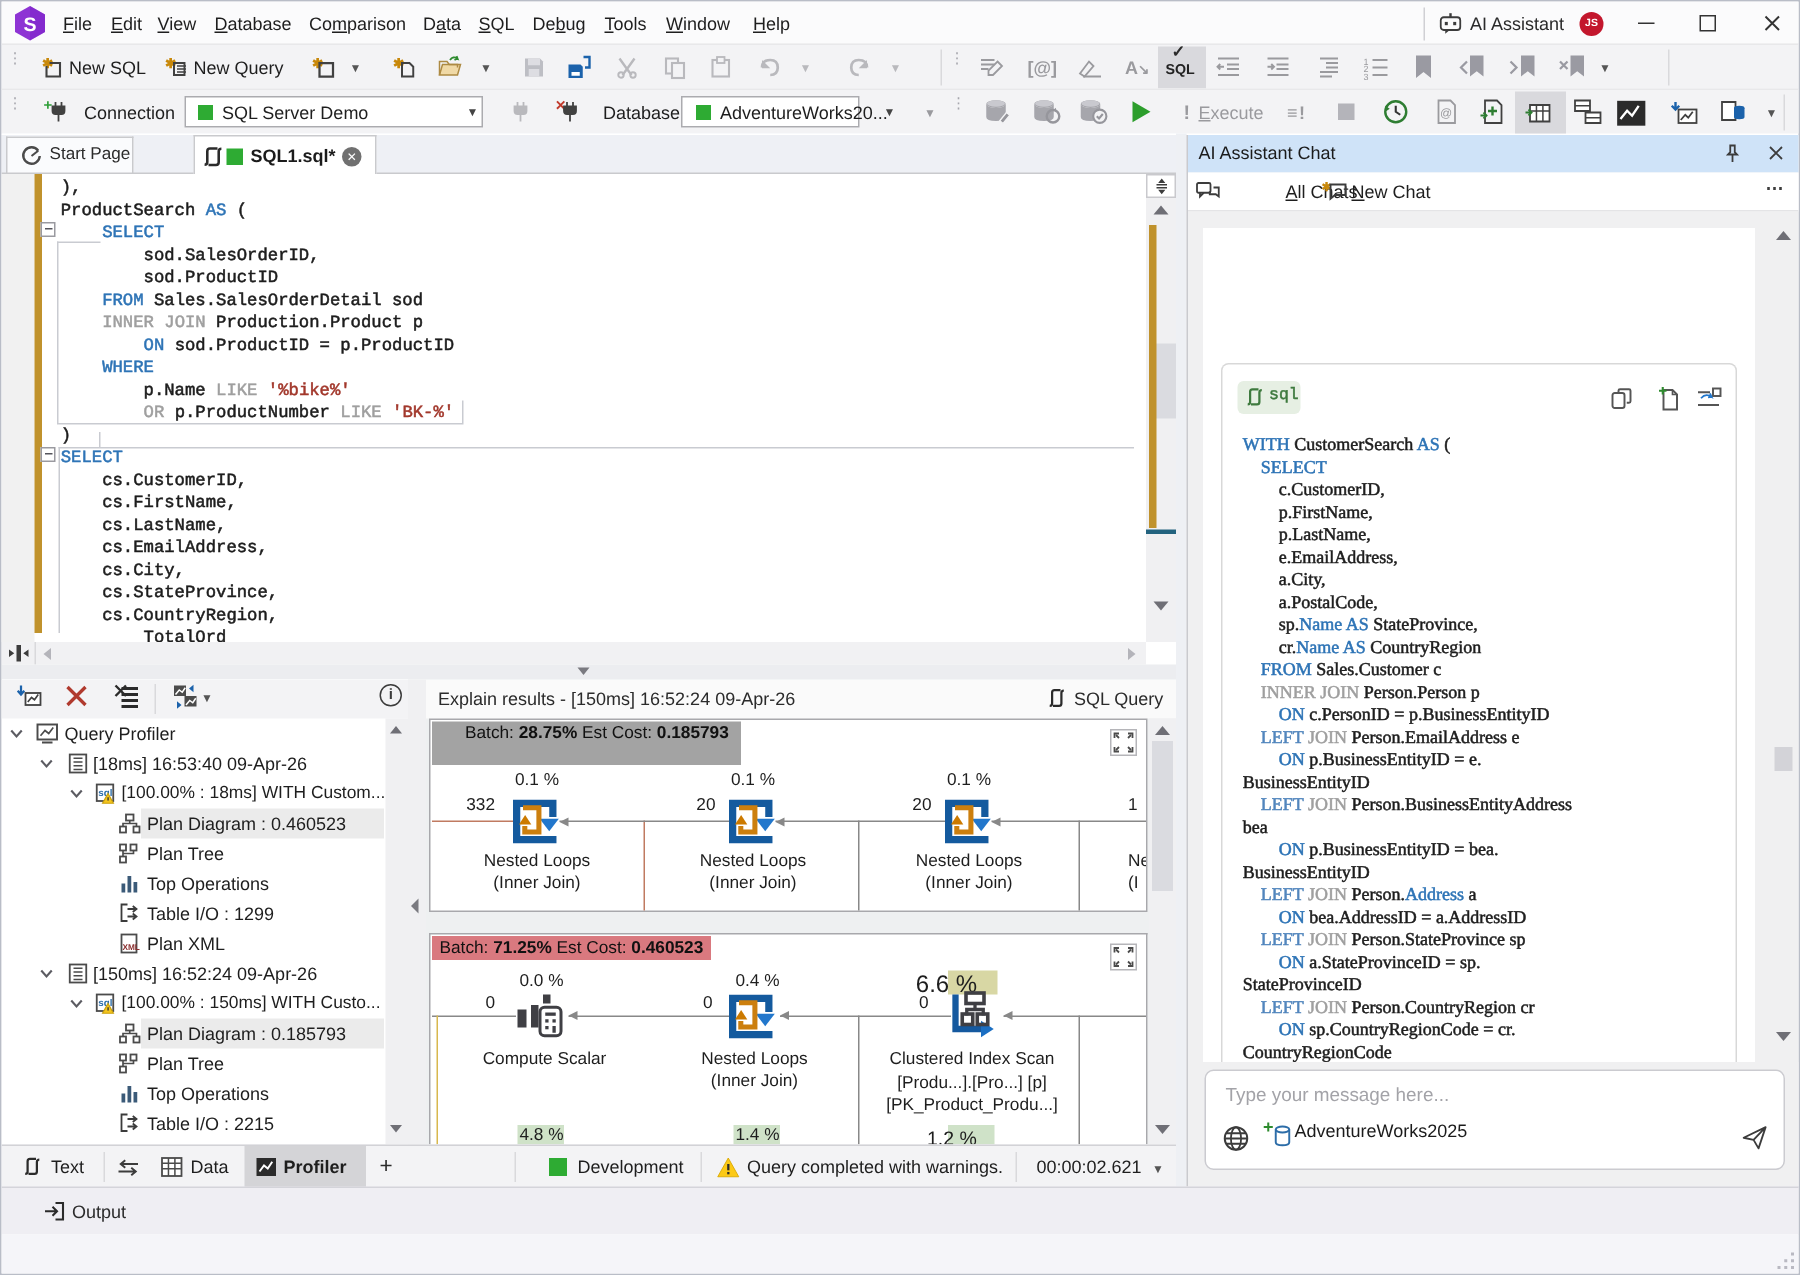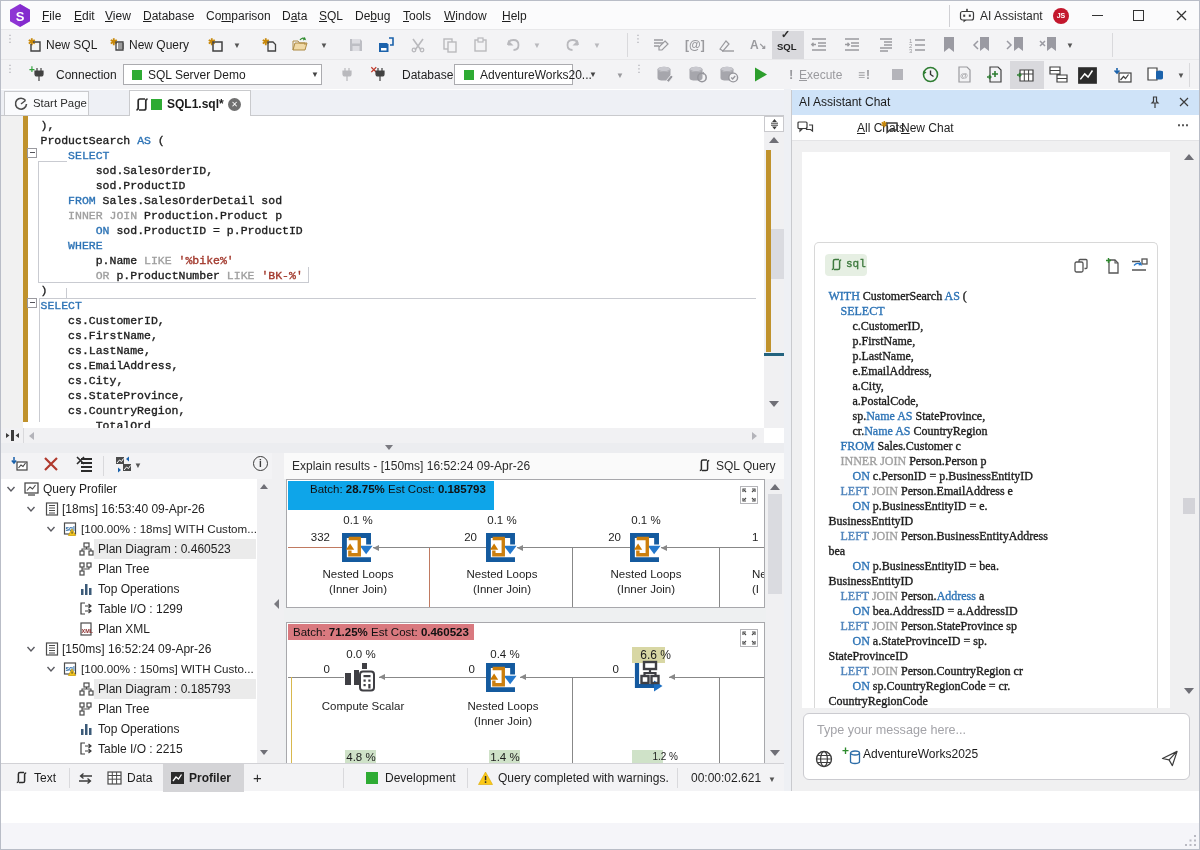--- a/index.html
+++ b/index.html
@@ -484,21 +484,21 @@
 
 <div class="ab" id="explain" style="left:283px;top:452px;width:500px;height:310px;background:#eef0f1;overflow:hidden;">
   <div class="ab" style="left:0;top:0;width:500px;height:26px;background:#fafafa;"></div>
   <div class="ab" style="left:8px;top:6px;color:#2b2b2b;">Explain results - [150ms] 16:52:24 09-Apr-26</div>
   <svg class="ab" style="left:414px;top:5px;" width="13" height="15" viewBox="0 0 13 15">
     <path d="M9 2 H5 q-1.6 0 -1.6 1.6 V11 q0 1.6 -1.6 1.6 M4 12.6 h4 q1.6 0 1.6 -1.6 V4 q0 -1.6 1.6 -1.6" fill="none" stroke="#2b2b2b" stroke-width="1.5"></path>
   </svg>
   <div class="ab" style="left:432px;top:6px;color:#2b2b2b;">SQL Query</div>
 
   <div class="ab" style="left:2px;top:26px;width:479px;height:129px;background:#fff;border:1px solid #a8a8ac;box-sizing:border-box;overflow:hidden;">
-    <div class="ab" style="left:1px;top:1px;width:184px;height:29px;background:#0ea5e9;font-size:11.5px;color:#111;padding-left:22px;line-height:16px;">Batch: <b>28.75%</b> Est Cost: <b>0.185793</b></div>
+    <div class="ab" style="left:1px;top:1px;width:184px;height:29px;background:#a3a3a3;font-size:11.5px;color:#111;padding-left:22px;line-height:16px;">Batch: <b>28.75%</b> Est Cost: <b>0.185793</b></div>
     <div class="ab" style="left:453px;top:6px;width:18px;height:18px;border:1px solid #b5b5b9;background:#fff;box-sizing:border-box;">
       <svg width="14" height="14" viewBox="0 0 14 14" style="margin:1px;">
             <path d="M4 4 L2 2 M10 4 L12 2 M4 10 L2 12 M10 10 L12 12" stroke="#4b4b4b" stroke-width="1.2"></path>
             <path d="M1 4 V1 h3 M10 1 h3 v3 M13 10 v3 h-3 M4 13 H1 v-3" stroke="#4b4b4b" stroke-width="1.2" fill="none"></path>
           </svg>
     </div>
 
     <div class="ab" style="left:1px;top:67px;width:54px;height:1.4px;background:#c07a61;"></div>
     <div class="ab" style="left:142px;top:67px;width:1.4px;height:61px;background:#c07a61;"></div>
     <div class="ab" style="left:86px;top:67px;width:113px;height:1.4px;background:#888;"></div>
@@ -549,21 +549,21 @@
     <div class="ab" style="left:453px;top:6px;width:18px;height:18px;border:1px solid #b5b5b9;background:#fff;box-sizing:border-box;">
       <svg width="14" height="14" viewBox="0 0 14 14" style="margin:1px;">
             <path d="M4 4 L2 2 M10 4 L12 2 M4 10 L2 12 M10 10 L12 12" stroke="#4b4b4b" stroke-width="1.2"></path>
             <path d="M1 4 V1 h3 M10 1 h3 v3 M13 10 v3 h-3 M4 13 H1 v-3" stroke="#4b4b4b" stroke-width="1.2" fill="none"></path>
           </svg>
     </div>
 
     <div class="ab" style="left:345px;top:24px;width:33px;height:16px;background:#d8d7a4;"></div>
     <div class="ab" style="left:44px;top:25px;width:60px;text-align:center;font-size:11.5px;">0.0 %</div>
     <div class="ab" style="left:188px;top:25px;width:60px;text-align:center;font-size:11.5px;">0.4 %</div>
-    <div class="ab" style="left:324px;top:25px;width:60px;text-align:right;font-size:12px;">6.6 %</div>
+    <div class="ab" style="left:314px;top:25px;width:60px;text-align:center;font-size:16px;">6.6 %</div>
     <div class="ab" style="left:13px;top:40px;width:30px;text-align:right;font-size:11.5px;">0</div>
     <div class="ab" style="left:158px;top:40px;width:30px;text-align:right;font-size:11.5px;">0</div>
     <div class="ab" style="left:302px;top:40px;width:30px;text-align:right;font-size:11.5px;">0</div>
 
     <div class="ab" style="left:1px;top:54px;width:56px;height:1.4px;background:#888;"></div>
     <div class="ab" style="left:4px;top:54px;width:1.4px;height:88px;background:#d8b84e;"></div>
     <div class="ab" style="left:92px;top:54px;width:110px;height:1.4px;background:#888;"></div>
     <div class="ab" style="left:92px;top:50.8px;width:0;height:0;border-top:3.2px solid transparent;border-bottom:3.2px solid transparent;border-right:6px solid #888;"></div>
     <div class="ab" style="left:233px;top:54px;width:114px;height:1.4px;background:#888;"></div>
     <div class="ab" style="left:233px;top:50.8px;width:0;height:0;border-top:3.2px solid transparent;border-bottom:3.2px solid transparent;border-right:6px solid #888;"></div>
@@ -594,27 +594,28 @@
       <path d="M20 20.5 v11 l8.5 -5.5 z" fill="#1b6ec2"></path>
       <rect x="10" y="2" width="12" height="7" fill="none" stroke="#3f3f44" stroke-width="2.4"></rect>
       <path d="M16 9 v4 M10.5 17 v-4 h11 v4" fill="none" stroke="#3f3f44" stroke-width="2.2"></path>
       <rect x="7.5" y="16" width="7" height="7" fill="none" stroke="#3f3f44" stroke-width="2.4"></rect>
       <rect x="17.5" y="16" width="7" height="7" fill="none" stroke="#3f3f44" stroke-width="2.4"></rect>
     </svg>
 
     <div class="ab" style="left:16px;top:245px;"></div>
     <div class="ab" style="left:16px;top:76px;width:120px;text-align:center;font-size:11.5px;line-height:15px;">Compute Scalar</div>
     <div class="ab" style="left:156px;top:76px;width:120px;text-align:center;font-size:11.5px;line-height:15px;">Nested Loops<br>(Inner Join)</div>
+    <div class="ab" style="left:291px;top:76px;width:140px;text-align:center;font-size:11.5px;line-height:15.5px;">Clustered Index Scan<br>[Produ...].[Pro...] [p]<br>[PK_Product_Produ...]</div>
 
     <div class="ab" style="left:58px;top:127px;width:31px;height:14px;background:#cfe2c8;"></div>
     <div class="ab" style="left:202px;top:127px;width:31px;height:14px;background:#cfe2c8;"></div>
     <div class="ab" style="left:345px;top:127px;width:31px;height:14px;background:#cfe2c8;"></div>
     <div class="ab" style="left:44px;top:128px;width:60px;text-align:center;font-size:11.5px;">4.8 %</div>
     <div class="ab" style="left:188px;top:128px;width:60px;text-align:center;font-size:11.5px;">1.4 %</div>
-    <div class="ab" style="left:331px;top:128px;width:60px;text-align:right;font-size:10px;">1.2 %</div>
+    <div class="ab" style="left:331px;top:128px;width:60px;text-align:left;font-size:13px;">1.2 %</div>
   </div>
 
   <div class="ab" style="left:482px;top:26px;width:18px;height:284px;background:#f0f0f2;"></div>
   <div class="ab" style="left:486px;top:31px;width:0;height:0;border-left:5px solid transparent;border-right:5px solid transparent;border-bottom:6px solid #6f6f76;"></div>
   <div class="ab" style="left:486px;top:297px;width:0;height:0;border-left:5px solid transparent;border-right:5px solid transparent;border-top:6px solid #6f6f76;"></div>
   <div class="ab" style="left:484px;top:41px;width:14px;height:100px;background:#dadbe0;"></div>
 </div>
 
 <div class="ab" id="statusstrip" style="left:0;top:762px;width:783px;height:28px;background:#f3f3f5;border-top:1px solid #d2d2d6;box-sizing:border-box;">
   <svg class="ab" style="left:14px;top:7px;" width="13" height="14" viewBox="0 0 13 14">
@@ -748,20 +749,26 @@
       <ellipse cx="6" cy="3" rx="4.5" ry="2" fill="none" stroke="#2d6da8" stroke-width="1.3"></ellipse>
       <path d="M1.5 3 v8.5 q0 2 4.5 2 q4.5 0 4.5 -2 V3" fill="none" stroke="#2d6da8" stroke-width="1.3"></path>
     </svg>
     <div class="ab" style="left:59px;top:32.5px;font-size:12px;color:#1b1b1b;">AdventureWorks2025</div>
     <svg class="ab" style="left:357px;top:36px;" width="18" height="17" viewBox="0 0 19 18">
       <path d="M1.5 9 L17 1.5 L12 16.5 L8.5 10.5 z M8.5 10.5 L17 1.5" fill="none" stroke="#3c3c3c" stroke-width="1.3" stroke-linejoin="round"></path>
     </svg>
   </div>
 </div>
 
+<div class="ab" id="outputbar" style="left:0;top:790px;width:1200px;height:32px;background:#efeef3;border-top:1px solid #d4d4da;box-sizing:border-box;">
+  <svg class="ab" style="left:28px;top:9px;" width="14" height="13" viewBox="0 0 14 13">
+    <path d="M8 1 H13 V12 H8 M1 6.5 h8 m-3 -3 l3 3 -3 3" fill="none" stroke="#2b2b2b" stroke-width="1.4"></path>
+  </svg>
+  <div class="ab" style="left:47px;top:9px;color:#2b2b2b;">Output</div>
+</div>
 <div class="ab" id="bottomarea" style="left:0;top:822px;width:1200px;height:28px;background:#f5f5f9;">
   <svg class="ab" style="left:1183px;top:11px;" width="13" height="13" viewBox="0 0 13 13">
     <g fill="#b9b9c2">
           <rect x="10" y="10" width="2" height="2"></rect>
           <rect x="10" y="5.5" width="2" height="2"></rect>
           <rect x="10" y="1" width="2" height="2"></rect>
           <rect x="5.5" y="10" width="2" height="2"></rect>
           <rect x="5.5" y="5.5" width="2" height="2"></rect>
           <rect x="1" y="10" width="2" height="2"></rect>
         </g>

